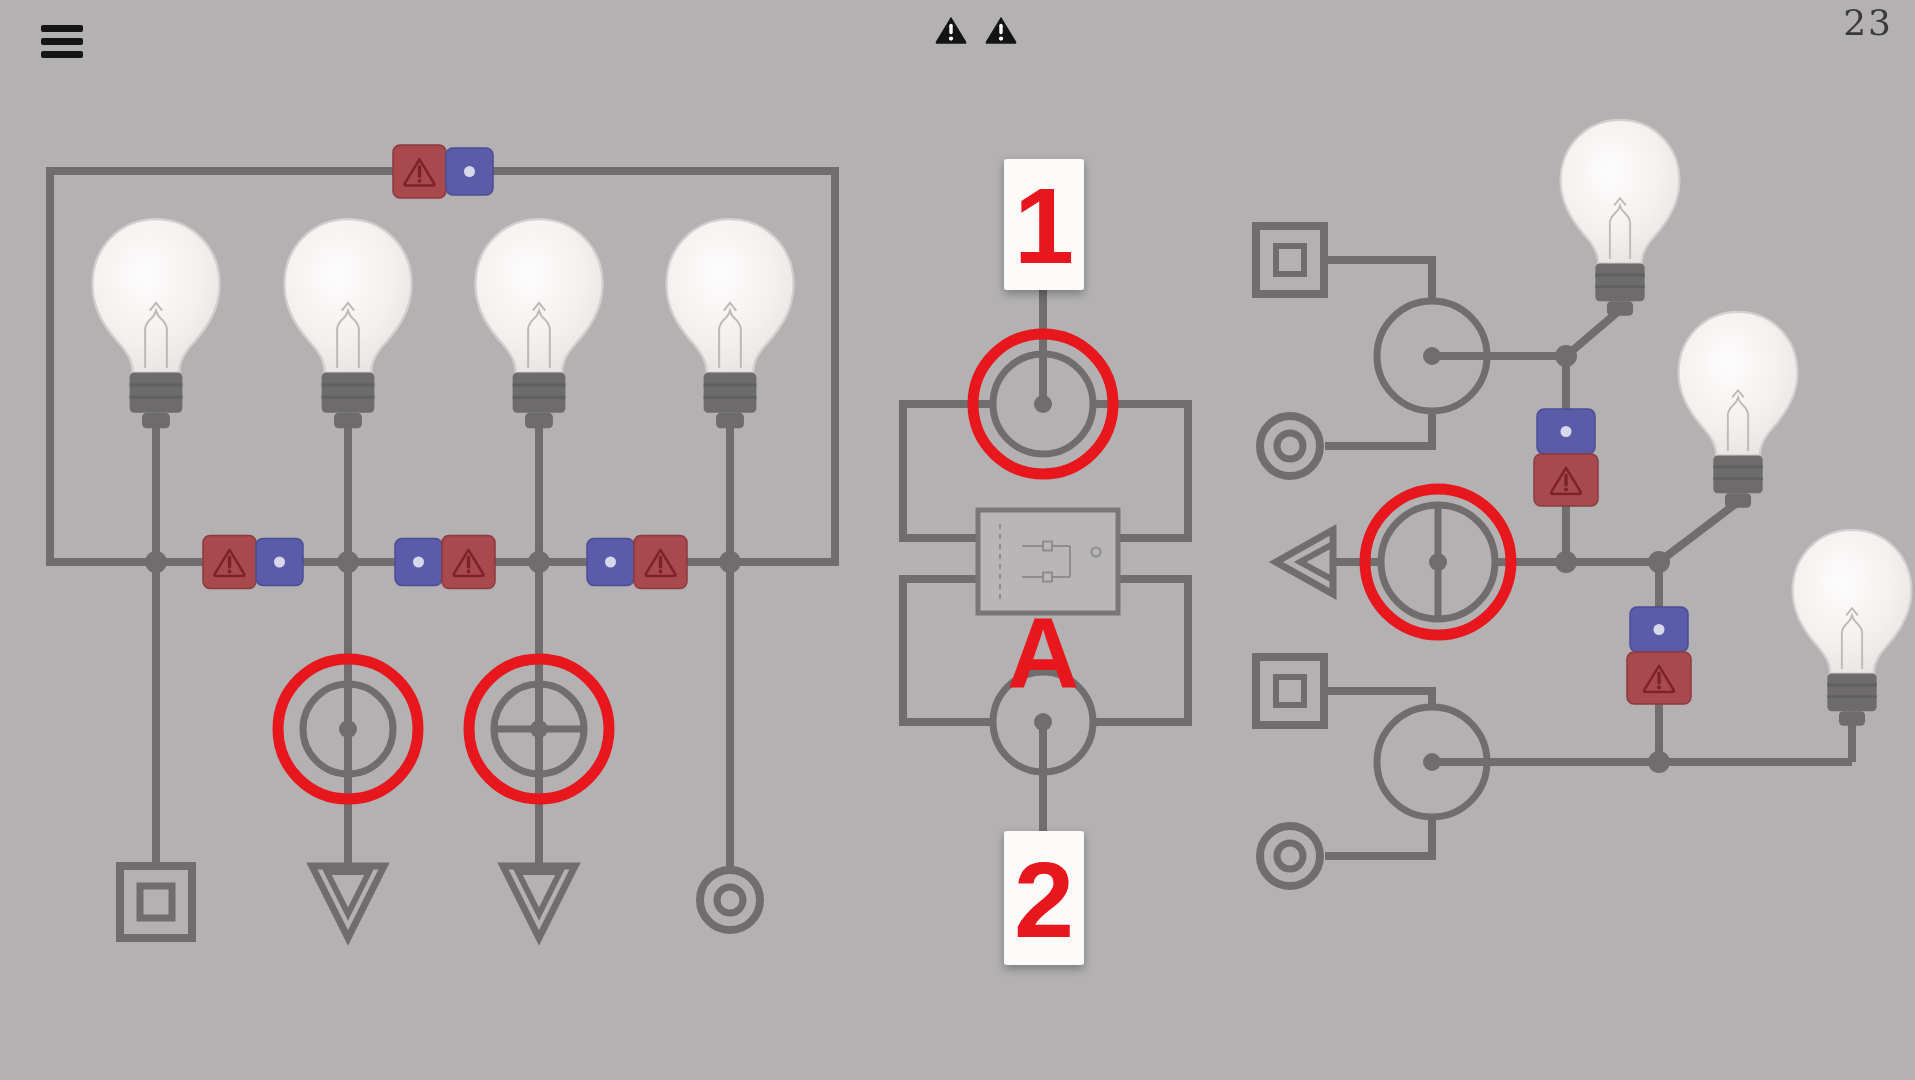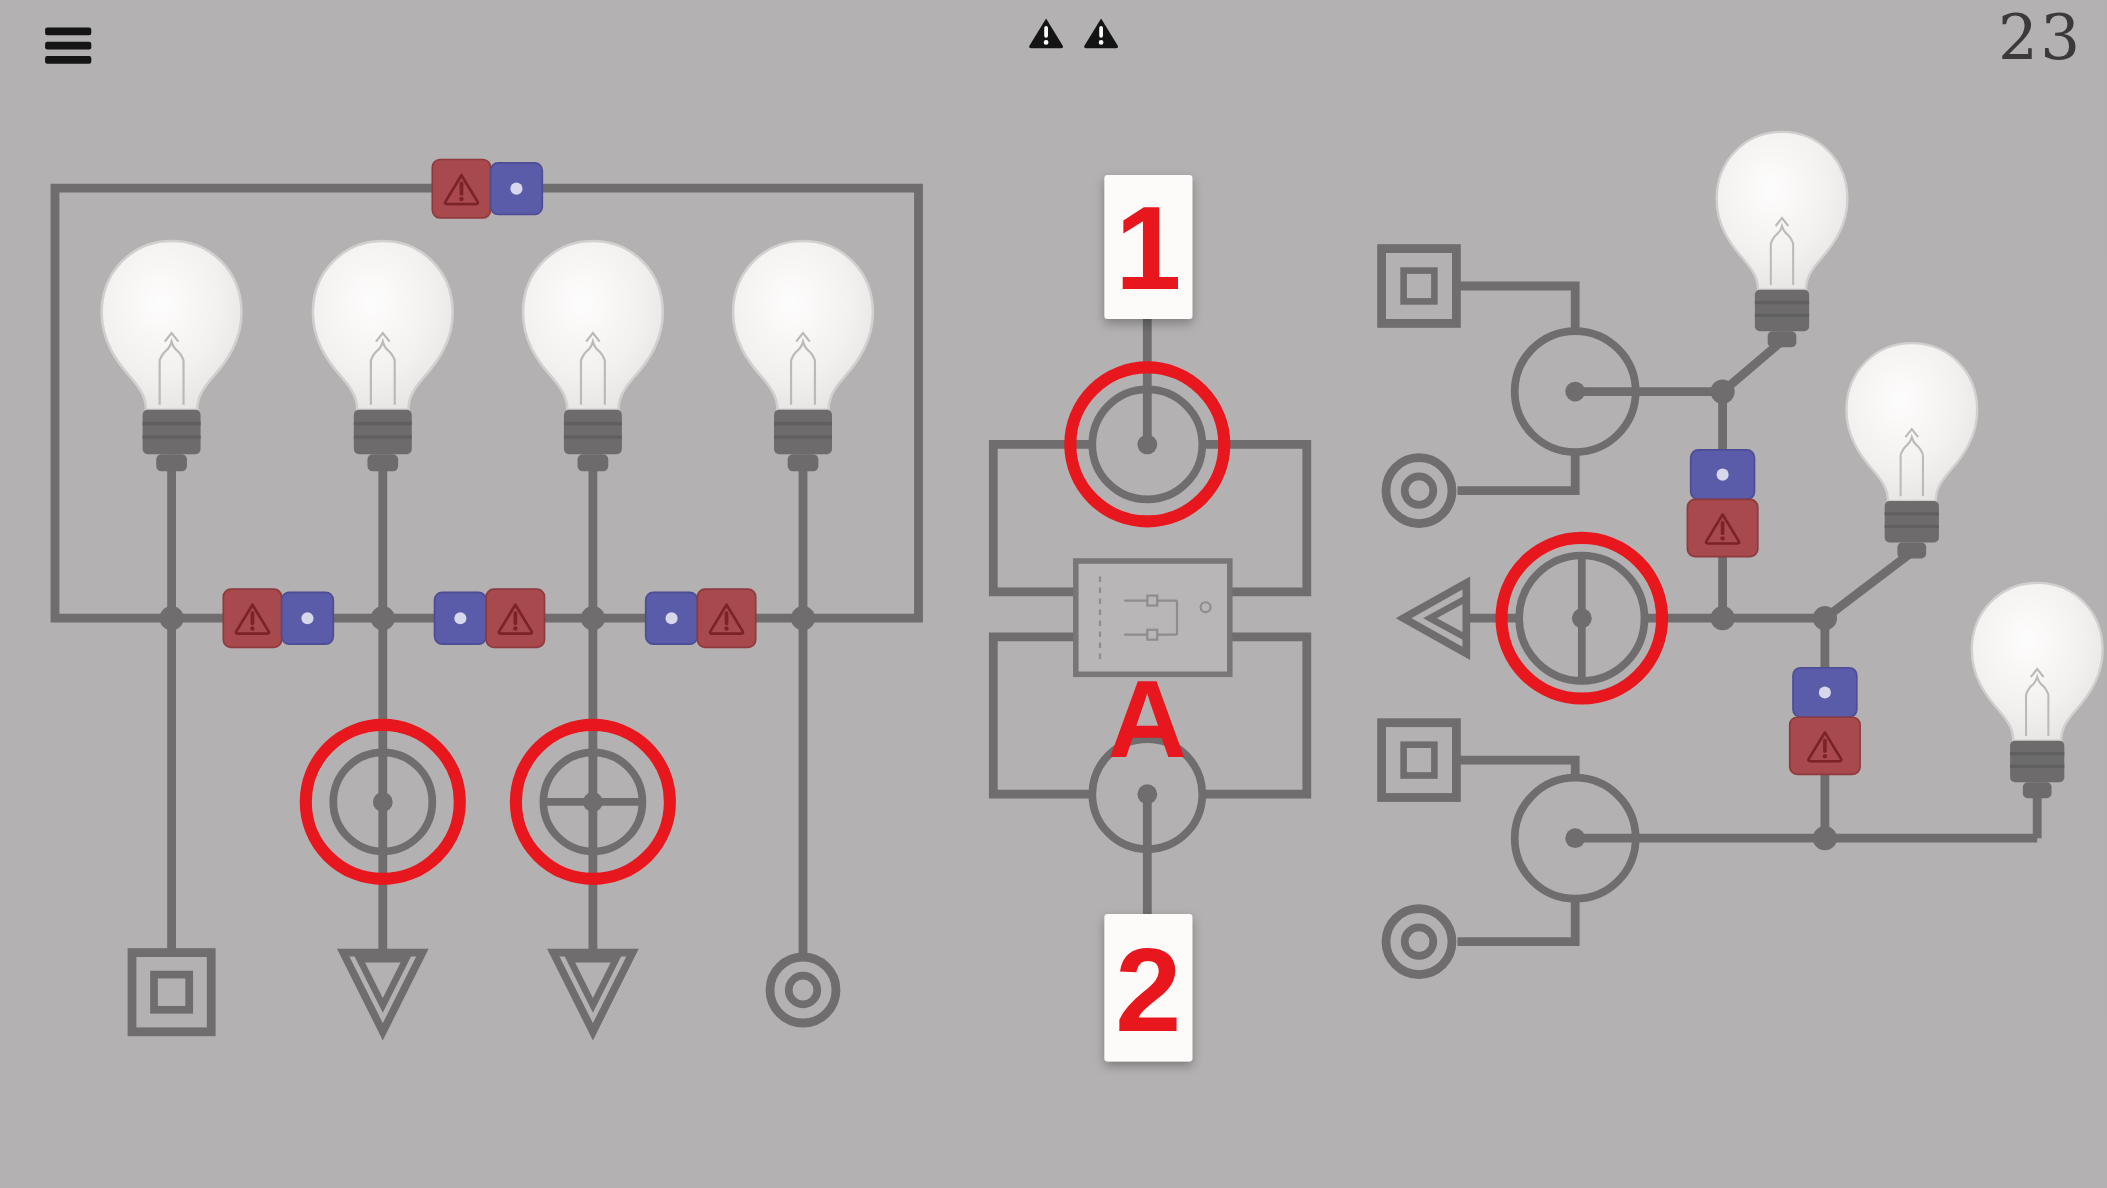--- a/index.html
+++ b/index.html
@@ -1,21 +1,21 @@
 <!DOCTYPE html>
 <html><head>
 <meta charset="utf-8">
 <style>
   html,body{margin:0;padding:0;background:#b3b1b1;}
   body{width:1915px;height:1080px;overflow:hidden;font-family:"Liberation Sans",sans-serif;}
   .screen{position:relative;width:1915px;height:1080px;background:#b3b1b1;}
   .menu-btn{position:absolute;left:41px;top:25px;width:42px;height:36px;cursor:pointer;}
   .menu-btn .bar{display:block;width:42px;height:7px;background:#151515;border-radius:2px;margin-bottom:6px;}
   .warnings{position:absolute;left:934px;top:14px;display:flex;gap:16px;}
-  .level{position:absolute;right:22px;top:2px;font-family:"DejaVu Serif",serif;font-size:57px;color:#3b3a3a;letter-spacing:2px;text-align:center;}
+  .level{position:absolute;right:22px;top:2px;font-family:"DejaVu Serif",serif;font-size:36px;color:#3b3a3a;letter-spacing:2px;text-align:center;}
   svg.canvas{position:absolute;left:0;top:0;}
   text.bigred{font-family:"Liberation Sans",sans-serif;font-weight:700;fill:#e8161d;text-anchor:middle;}
 </style>
 </head>
 <body>
 
 <div class="screen">
 
   <div class="menu-btn">
     <span class="bar"></span>

